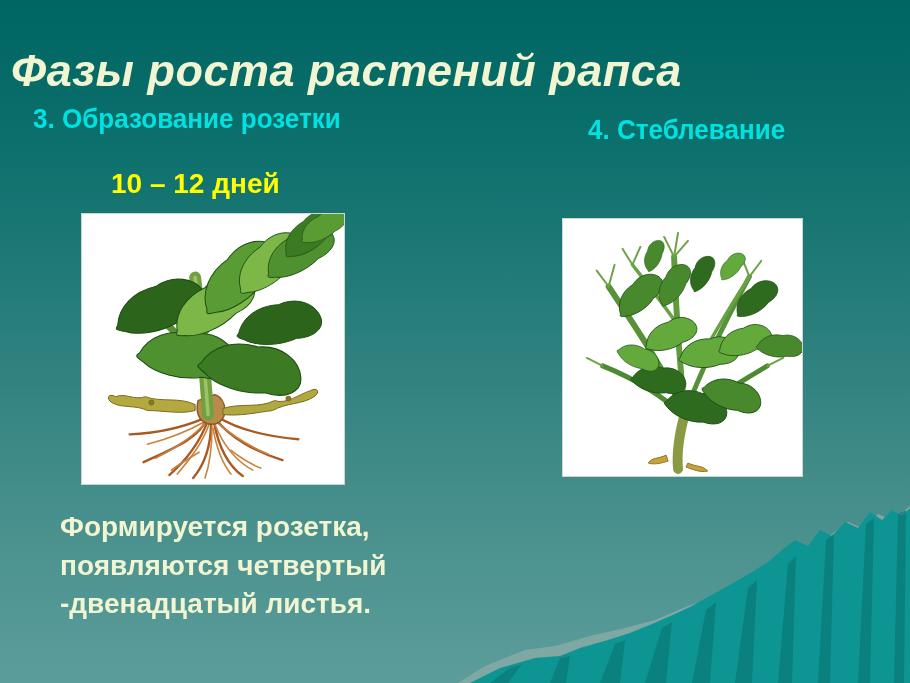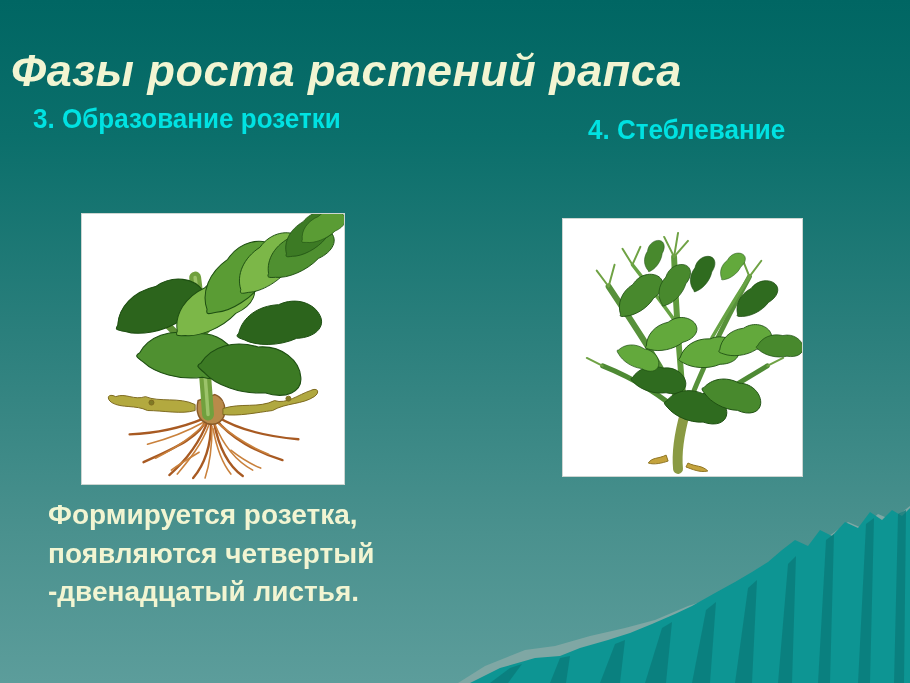--- a/index.html
+++ b/index.html
@@ -45,21 +45,21 @@
   }
   .figure-left{left:81px;top:213px;width:264px;height:272px;}
   .figure-right{left:562px;top:218px;width:241px;height:259px;}
   .plant-figure svg{display:block;width:100%;height:100%;}
   .phase-desc{
     position:absolute;
     font-size:28px;font-weight:bold;
     color:#F2F5D2;
     line-height:1.38;
     white-space:pre-line;
-    margin:0;
+    margin:12px;
   }
   .desc-left{left:48px;top:496px;width:400px;}
   .desc-right{left:522px;top:510px;width:380px;}
 </style>
 </head>
 <body>
 
 <div class="slide">
 
   <svg class="mountains" width="480" height="205" viewBox="0 0 480 205" aria-hidden="true">
@@ -84,20 +84,21 @@
       <polygon points="388,205 396,62 404,56 400,205"></polygon>
       <polygon points="428,205 436,46 444,40 440,205"></polygon>
       <polygon points="464,205 468,36 476,32 474,205"></polygon>
       <polygon points="60,205 80,190 92,186 78,205"></polygon>
     </g>
   </svg>
 
   <h1 class="title">Фазы роста растений рапса</h1>
 
   <div class="phase-heading heading-left">3. Образование розетки</div>
+  <div class="phase-days days-left">10 – 12 дней</div>
 
   <figure class="plant-figure figure-left">
     <svg viewBox="0 0 264 272" aria-hidden="true">
       <defs>
         <path id="leafL" d="M0 0 C6 -16 24 -26 46 -24 C66 -30 84 -20 88 -6 C92 6 80 16 60 14 C40 20 16 16 5 8 C-3 4 -4 3 0 0 Z"></path>
       </defs>
 
       <g stroke-linecap="round" fill="none">
         <g stroke="#a85a22" stroke-width="2.4">
           <path d="M126,206 C118,226 92,236 62,250"></path>

